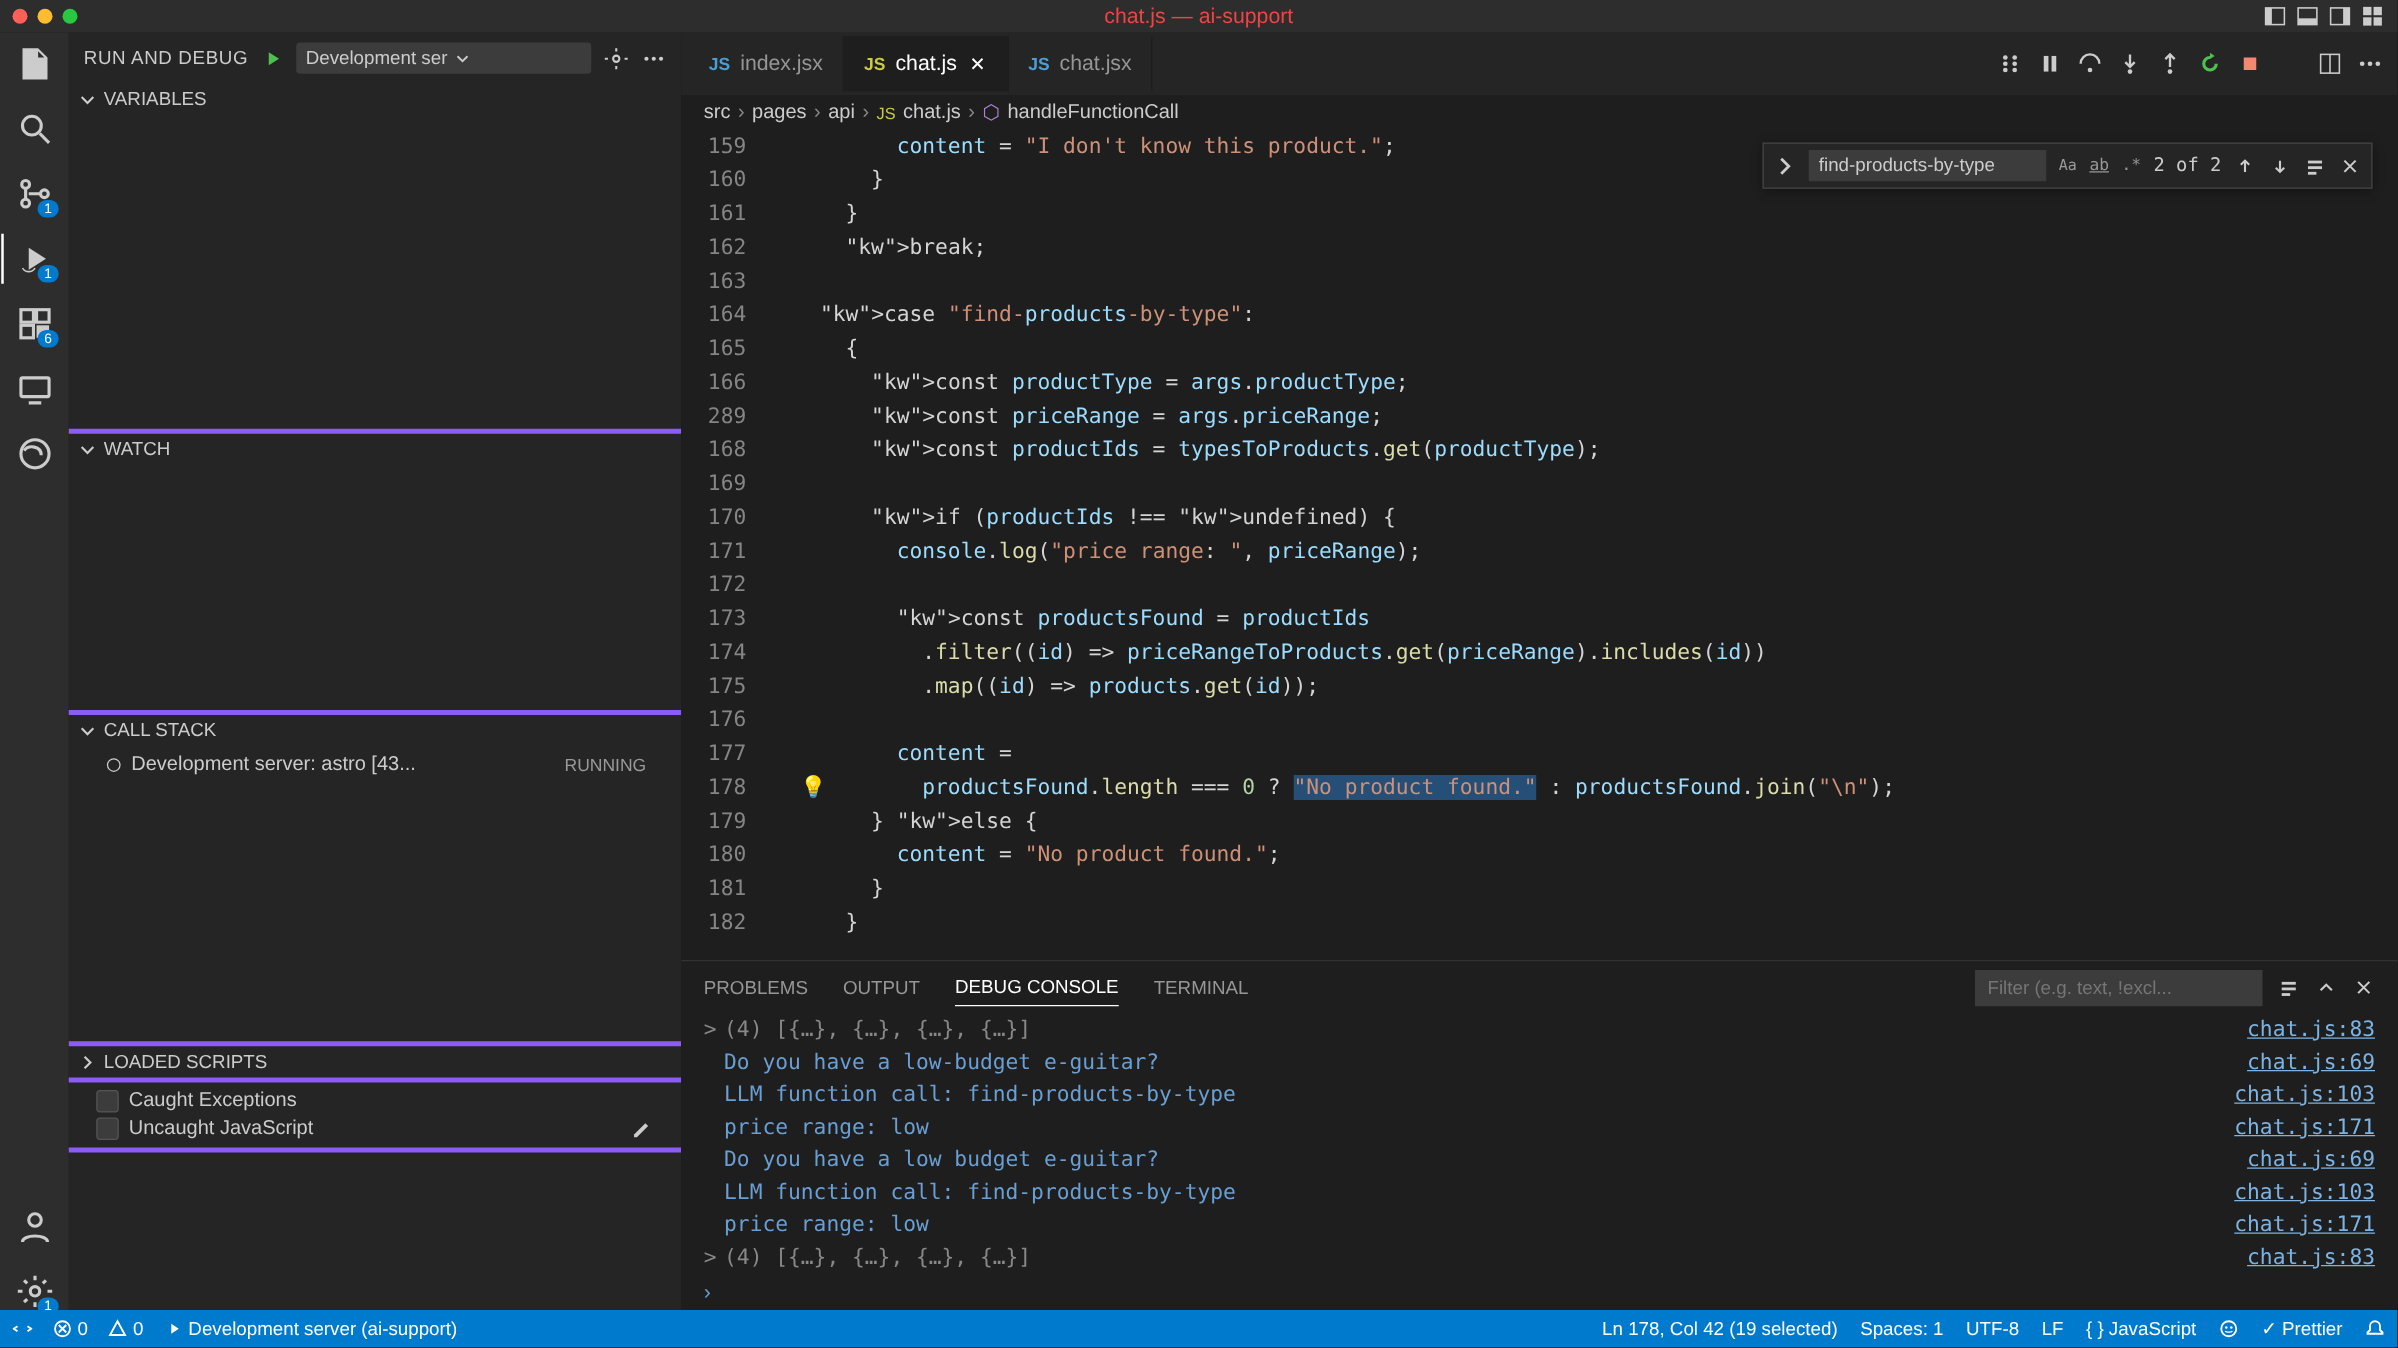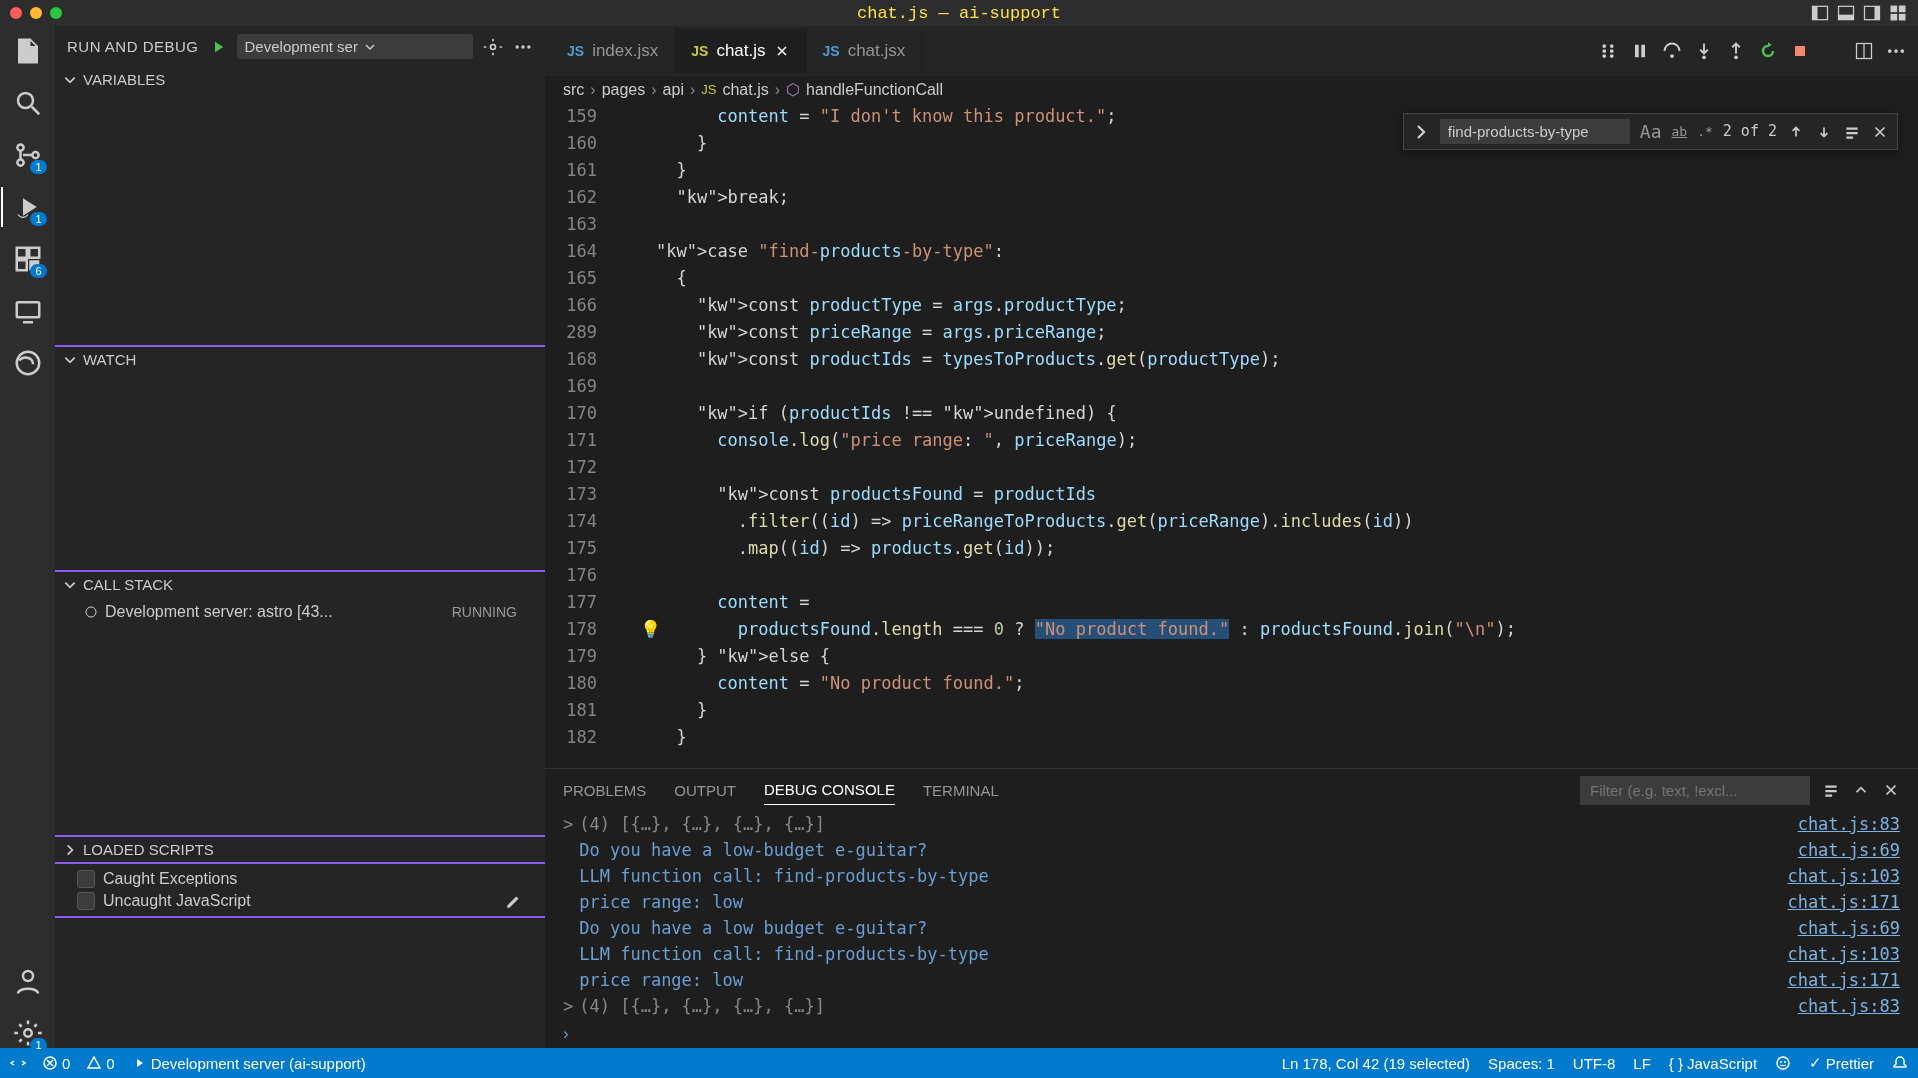--- a/index.html
+++ b/index.html
@@ -1,42 +1,42 @@
 <!DOCTYPE html>
 <html><head>
 <meta charset="utf-8">
 <style>
 * { margin: 0; padding: 0; box-sizing: border-box; }
 body { font-family: -apple-system, "SF Pro", "Segoe UI", sans-serif; background: #1e1e1e; color: #cccccc; width: 1918px; height: 1078px; overflow: hidden; font-size: 17px; }
 .titlebar { height: 26px; background: #2d2d2d; display: flex; align-items: center; padding: 0 10px; position: relative; }
 .traffic { display: flex; gap: 8px; }
 .dot { width: 12px; height: 12px; border-radius: 50%; }
 .dot.r { background: #ff5f57; } .dot.y { background: #febc2e; } .dot.g { background: #28c840; }
-.title-center { position: absolute; left: 50%; transform: translateX(-50%); color: #fde047; font-size: 17px; font-family: Liberation Mono, monospace; }
+.title-center { position: absolute; left: 50%; transform: translateX(-50%); color: #ef4444; font-size: 17px; }
 .title-right { margin-left: auto; display: flex; gap: 6px; }
 .title-right .ic { width: 20px; height: 20px; fill: #ccc; }
 
 .main { display: flex; height: calc(100% - 26px - 30px); }
 
 .activity { width: 55px; background: #2d2d2d; display: flex; flex-direction: column; align-items: center; padding-top: 10px; gap: 22px; }
 .activity .ic { width: 30px; height: 30px; fill: #858585; position: relative; cursor: pointer; }
 .activity .ic.active { fill: #fff; }
 .activity .ic.active::before { content: ""; position: absolute; left: -12px; top: -5px; width: 2px; height: 40px; background: #fff; }
 .badge { position: absolute; bottom: -4px; right: -4px; background: #007acc; color: #fff; border-radius: 10px; font-size: 11px; padding: 1px 5px; }
 .activity .spacer { flex: 1; }
 
 .sidebar { width: 490px; background: #252526; display: flex; flex-direction: column; }
 .run-header { display: flex; align-items: center; padding: 8px 12px; gap: 10px; }
 .run-label { color: #ccc; font-size: 15px; letter-spacing: 0.5px; }
 .play-btn { fill: #4ec04e; width: 18px; height: 18px; }
 .config-sel { background: #3c3c3c; color: #ccc; padding: 4px 8px; border-radius: 3px; font-size: 15px; display: flex; align-items: center; gap: 6px; flex: 1; }
 .gear-ic { width: 20px; height: 20px; fill: #ccc; }
 .dots-ic { width: 20px; height: 20px; fill: #ccc; }
 
-.pane { border-bottom: 2px solid #8b5cf6; }
+.pane { border-bottom: 4px solid #8b5cf6; }
 .pane-hdr { display: flex; align-items: center; padding: 4px 8px; gap: 6px; cursor: pointer; }
 .chev { width: 14px; height: 14px; fill: #ccc; }
 .pane-title { color: #ccc; font-size: 15px; font-weight: 500; }
 .pane-body { padding: 4px 0; }
 .pane.variables { height: 280px; }
 .pane.watch { height: 225px; }
 .pane.callstack .row { display: flex; align-items: center; padding: 2px 28px; font-size: 16px; color: #ccc; gap: 6px; }
 .pane.callstack .status { margin-left: auto; color: #999; font-size: 14px; }
 .pane.callstack { height: 265px; }
 .bp-item { display: flex; align-items: center; padding: 2px 22px; gap: 8px; font-size: 16px; color: #ccc; }
@@ -350,21 +350,21 @@
       <span class="fnic">⬡</span>
         <span>handleFunctionCall</span>
     </div>
 
     <div class="code-area">
       <div class="find-widget">
         <svg class="fic" viewBox="0 0 12 12">
             <path d="M4 2l4 4-4 4" fill="none" stroke="#ccc" stroke-width="1.5"></path>
           </svg>
         <input value="find-products-by-type" style="">
-        <span style="font-size:18px;color:#999">Aa</span>
+        <span style="font-size:12px;color:#999">Aa</span>
         <span style="font-size:13px;color:#999;text-decoration:underline">ab</span>
         <span style="font-size:13px;color:#999">.*</span>
         <span class="find-count">2 of 2</span>
         <svg class="fic" viewBox="0 0 16 16">
             <path d="M8 12V4M5 7l3-3 3 3" fill="none" stroke="#ccc" stroke-width="1.5"></path>
           </svg>
         <svg class="fic" viewBox="0 0 16 16">
             <path d="M8 4v8M5 9l3 3 3-3" fill="none" stroke="#ccc" stroke-width="1.5"></path>
           </svg>
         <svg class="fic" viewBox="0 0 16 16">

